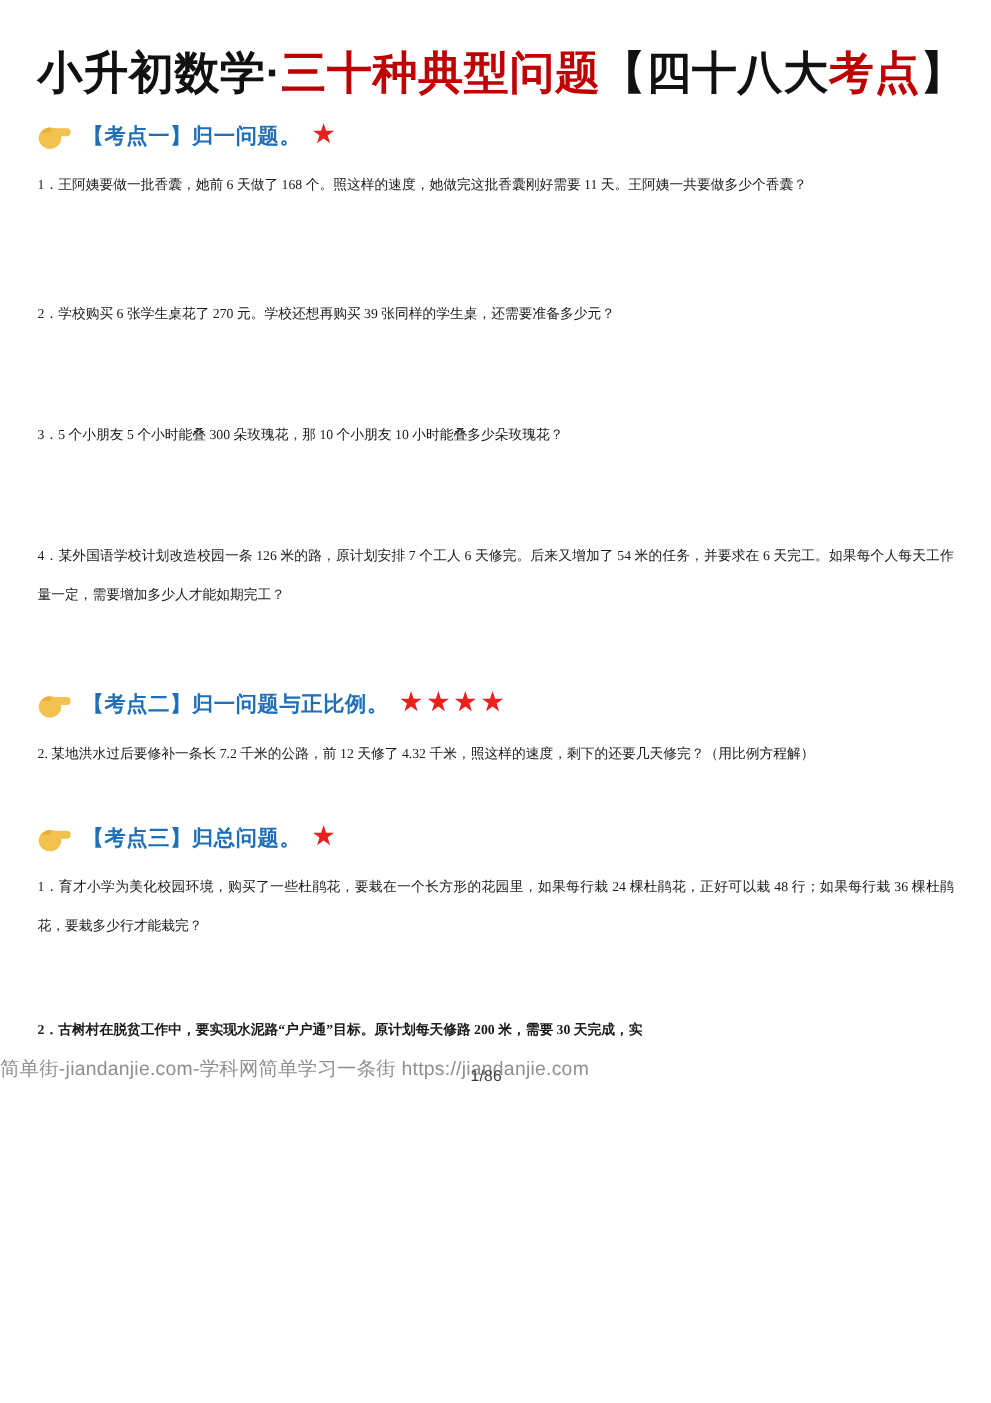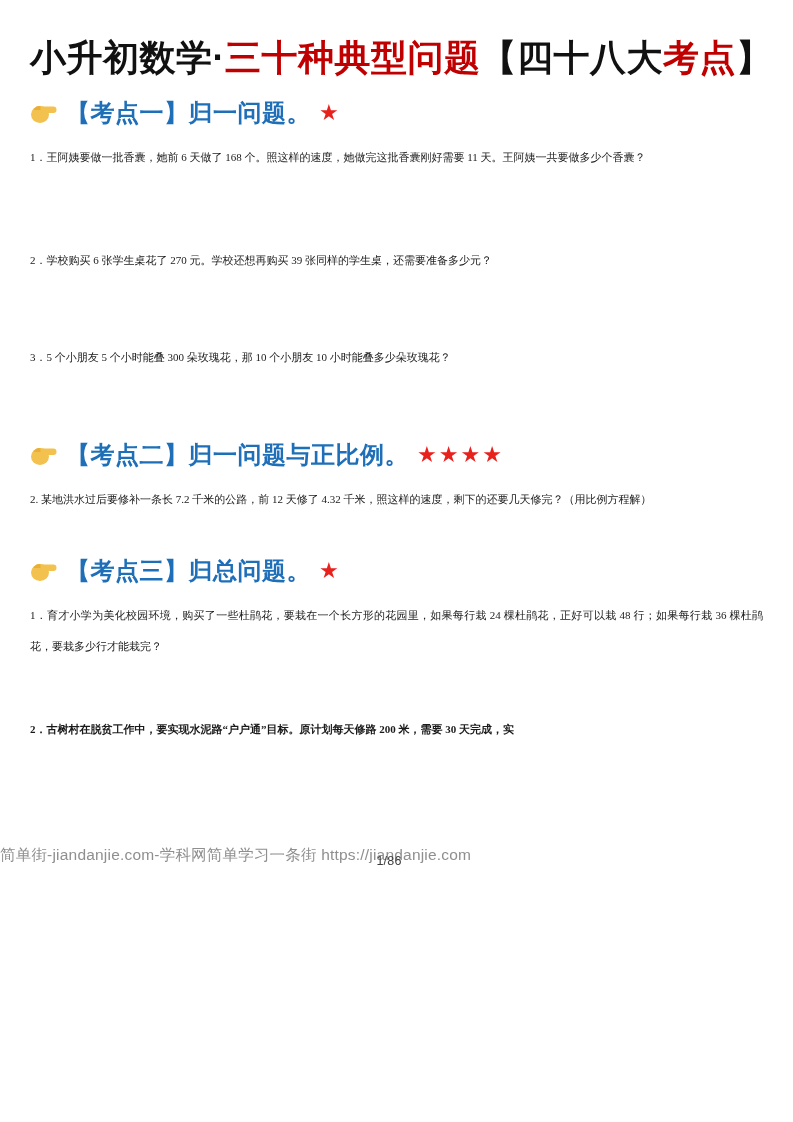--- a/index.html
+++ b/index.html
@@ -42,21 +42,21 @@
     margin: 0 0 13px 0;
   }
   .finger {
     display: inline-flex;
     margin-right: 9px;
     flex: 0 0 auto;
   }
   .sec-label {
     font-family: "Liberation Sans", "DejaVu Sans", sans-serif;
     font-weight: bold;
-    font-size: 24px;
+    font-size: 17px;
     color: #1E6FB8;
     letter-spacing: 0.5px;
   }
   .stars {
     font-family: "DejaVu Sans", "Liberation Sans", sans-serif;
     color: #E8211D;
     font-size: 22px;
     margin-left: 8px;
     letter-spacing: 2px;
     line-height: 1;
@@ -114,20 +114,21 @@
           <rect x="10" y="5.6" width="16.5" height="6.4" rx="3.2" fill="#F2C14E"></rect>
           <path d="M3.5 9 Q6 4.5 10.5 5.2 L10.5 9 Z" fill="#E8AF36"></path>
         </svg>
       </span>
       <span class="sec-label">【考点一】归一问题。</span>
       <span class="stars">★</span>
     </div>
     <p class="prob mb-a">1．王阿姨要做一批香囊，她前 6 天做了 168 个。照这样的速度，她做完这批香囊刚好需要 11 天。王阿姨一共要做多少个香囊？</p>
     <p class="prob mb-b">2．学校购买 6 张学生桌花了 270 元。学校还想再购买 39 张同样的学生桌，还需要准备多少元？</p>
     <p class="prob mb-c">3．5 个小朋友 5 个小时能叠 300 朵玫瑰花，那 10 个小朋友 10 小时能叠多少朵玫瑰花？</p>
+    <p class="prob mb-d">4．某外国语学校计划改造校园一条 126 米的路，原计划安排 7 个工人 6 天修完。后来又增加了 54 米的任务，并要求在 6 天完工。如果每个人每天工作量一定，需要增加多少人才能如期完工？</p>
   </section>
 
   <section>
     <div class="sec-head">
       <span class="finger">
         <svg width="27" height="23" viewBox="0 0 27 23" aria-hidden="true">
           <ellipse cx="10" cy="13.5" rx="9" ry="8.5" fill="#F2C14E"></ellipse>
           <rect x="10" y="5.6" width="16.5" height="6.4" rx="3.2" fill="#F2C14E"></rect>
           <path d="M3.5 9 Q6 4.5 10.5 5.2 L10.5 9 Z" fill="#E8AF36"></path>
         </svg>

